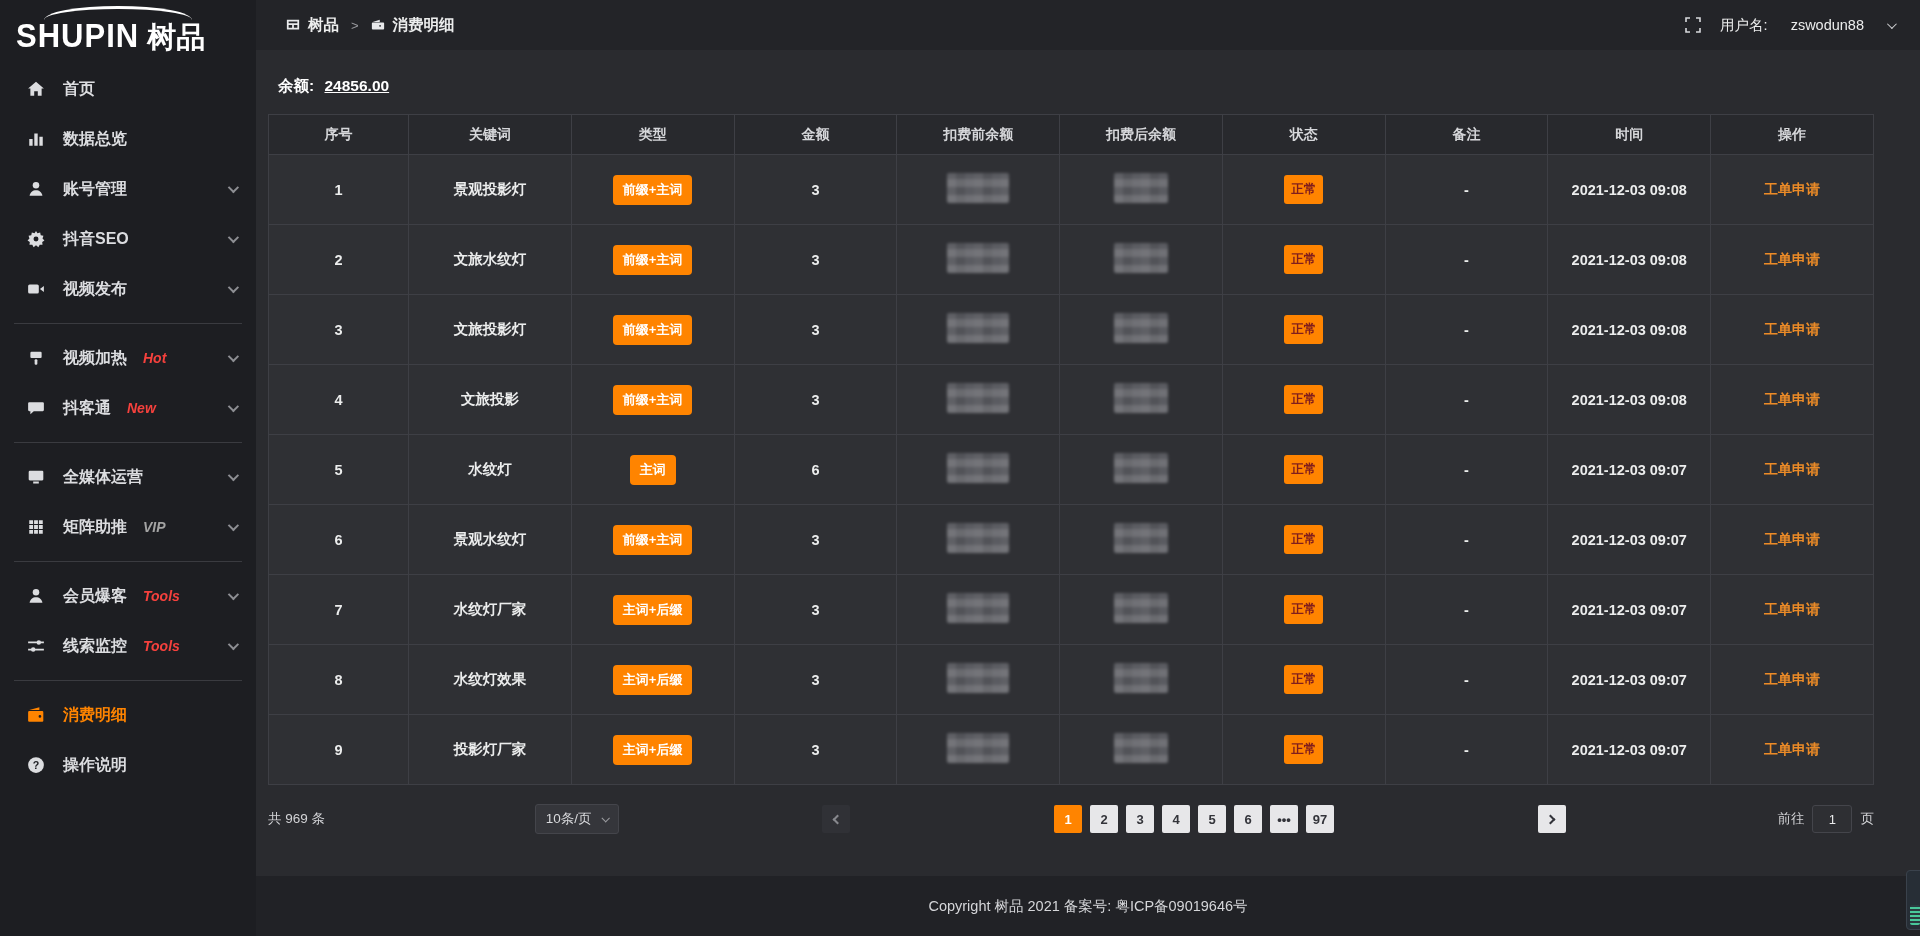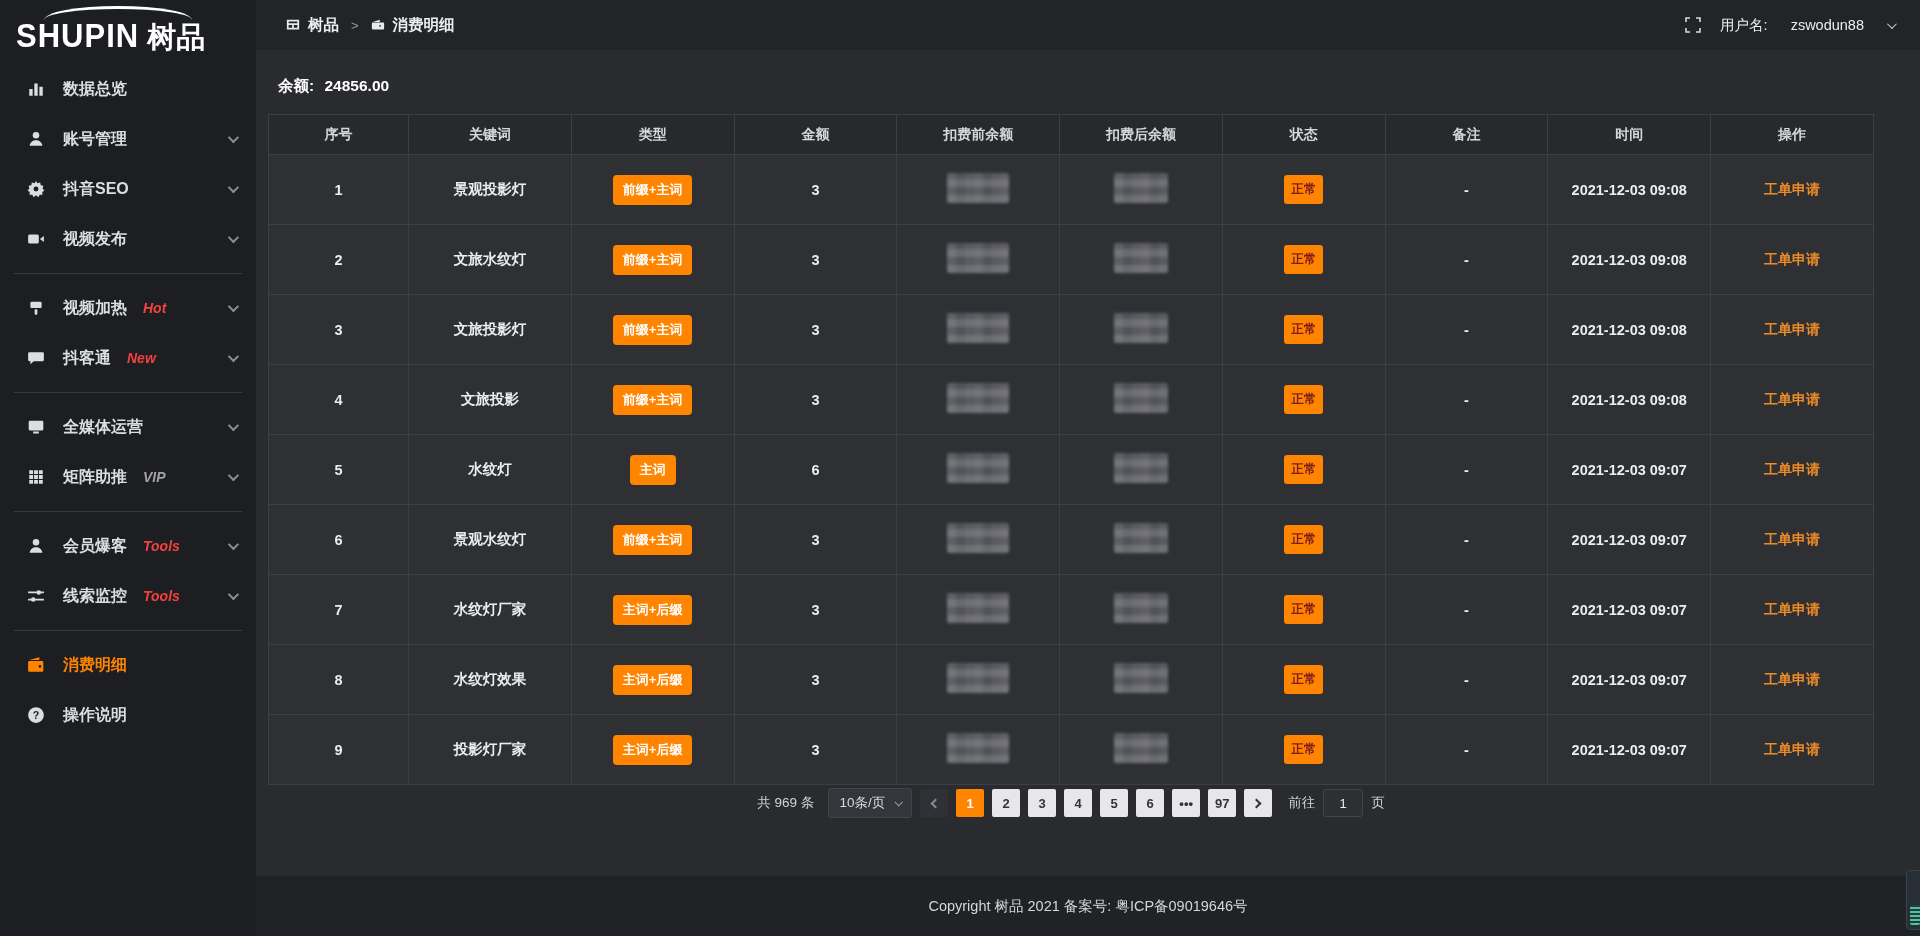--- a/index.html
+++ b/index.html
@@ -39,21 +39,21 @@
   .crumb-sep { color:#9a9b9f; font-size:13px; font-weight:400; margin:0 4px; }
   .topbar-right { margin-left:auto; display:flex; align-items:center; gap:18px; }
   .fullscreen-btn { width:18px; height:18px; cursor:pointer; display:inline-flex; }
   .fullscreen-btn svg { width:18px; height:18px; stroke:#d8d9dc; fill:none; stroke-width:1.6; }
   .user-wrap { display:flex; align-items:center; gap:23px; font-size:14.5px; cursor:pointer; }
   .u-chevron { width:7px; height:7px; border-right:1.8px solid #cfd0d3;
     border-bottom:1.8px solid #cfd0d3; transform:rotate(45deg) translateY(-2px); }
 
   .content { flex:1; background:#2a2b2f; padding:26px 46px 0 12px; position:relative; }
   .balance { color:#fff; font-size:15.5px; font-weight:700; padding-left:10px; margin-bottom:17px; }
-  .balance b { margin-left:6px; }
+  .balance b { margin-left:6px;text-decoration:underline; }
 
   
   table { width:100%; border-collapse:collapse; table-layout:fixed; background:#2f3034; }
   col.c-no { width:140px; }
   thead th { background:#28292d; height:40px; font-size:14px; color:#d6d7da;
     font-weight:700; border:1px solid #3e3f45; }
   tbody td { height:70px; text-align:center; font-size:14.5px; color:#eceded;
     border:1px solid #3e3f45; font-weight:600; }
   .type-badge { display:inline-block; background:#ff8400; color:#fff; font-size:13px;
     font-weight:700; padding:6px 10px; border-radius:4px; }
@@ -61,22 +61,22 @@
     font-weight:700; padding:6px 7px; border-radius:3px; }
   .action-link { color:#ec8b27; font-size:14px; font-weight:700; cursor:pointer; text-decoration:none; }
   .mosaic { display:inline-block; width:62px; height:30px; border-radius:2px; opacity:.5;
     background:
       repeating-linear-gradient(0deg, rgba(210,210,215,.55) 0 8px, rgba(130,130,138,.35) 8px 16px),
       repeating-linear-gradient(90deg, #97989e 0 9px, #6e6f75 9px 18px, #888990 18px 27px);
     filter:blur(1.4px); }
   .mosaic.m2 { width:54px; }
 
   
-  .pager { display:flex; align-items:center; justify-content:center; gap:8px;
-    margin-top:3px; color:#d2d3d6; font-size:13.5px; }
+  .pager { display:flex; align-items:center; justify-content:space-between; gap:8px;
+    margin-top:19px; color:#d2d3d6; font-size:13.5px; }
   .pager-total { margin-right:6px; }
   .page-size { background:#35363b; border:1px solid #44454b; border-radius:3px;
     height:30px; padding:0 10px; display:flex; align-items:center; gap:10px;
     color:#d8d9dc; cursor:pointer; }
   .ps-chevron { width:6px; height:6px; border-right:1.6px solid #9a9b9f;
     border-bottom:1.6px solid #9a9b9f; transform:rotate(45deg) translateY(-1px); }
   .pg-btn { min-width:28px; height:28px; border-radius:2px; background:#e7e7e9;
     color:#33343a; font-size:13px; font-weight:700; display:flex; align-items:center;
     justify-content:center; cursor:pointer; border:none; }
   .pg-btn.active { background:#ff8400; color:#fff; }
@@ -104,20 +104,29 @@
 
   <aside class="sidebar">
     <div class="logo">
       <div class="logo-arc"></div>
       <div class="logo-row">
         <span class="logo-en">SHUPIN</span>
         <span class="logo-zh">树品</span>
       </div>
     </div>
     <nav class="menu">
+  <div class="s-item">
+    <span class="s-icon">
+            <svg viewBox="0 0 16 16">
+              <path d="M8 1.5 15 7.6h-2V14h-3.4v-4H6.4v4H3V7.6H1z"></path>
+            </svg>
+          </span>
+    <span class="s-label">首页</span>
+
+  </div>
 
   <div class="s-item">
     <span class="s-icon">
             <svg viewBox="0 0 16 16">
               <path d="M2 8h3v6H2z M6.5 3h3v11h-3z M11 6h3v8h-3z"></path>
             </svg>
           </span>
     <span class="s-label">数据总览</span>
 
   </div>

